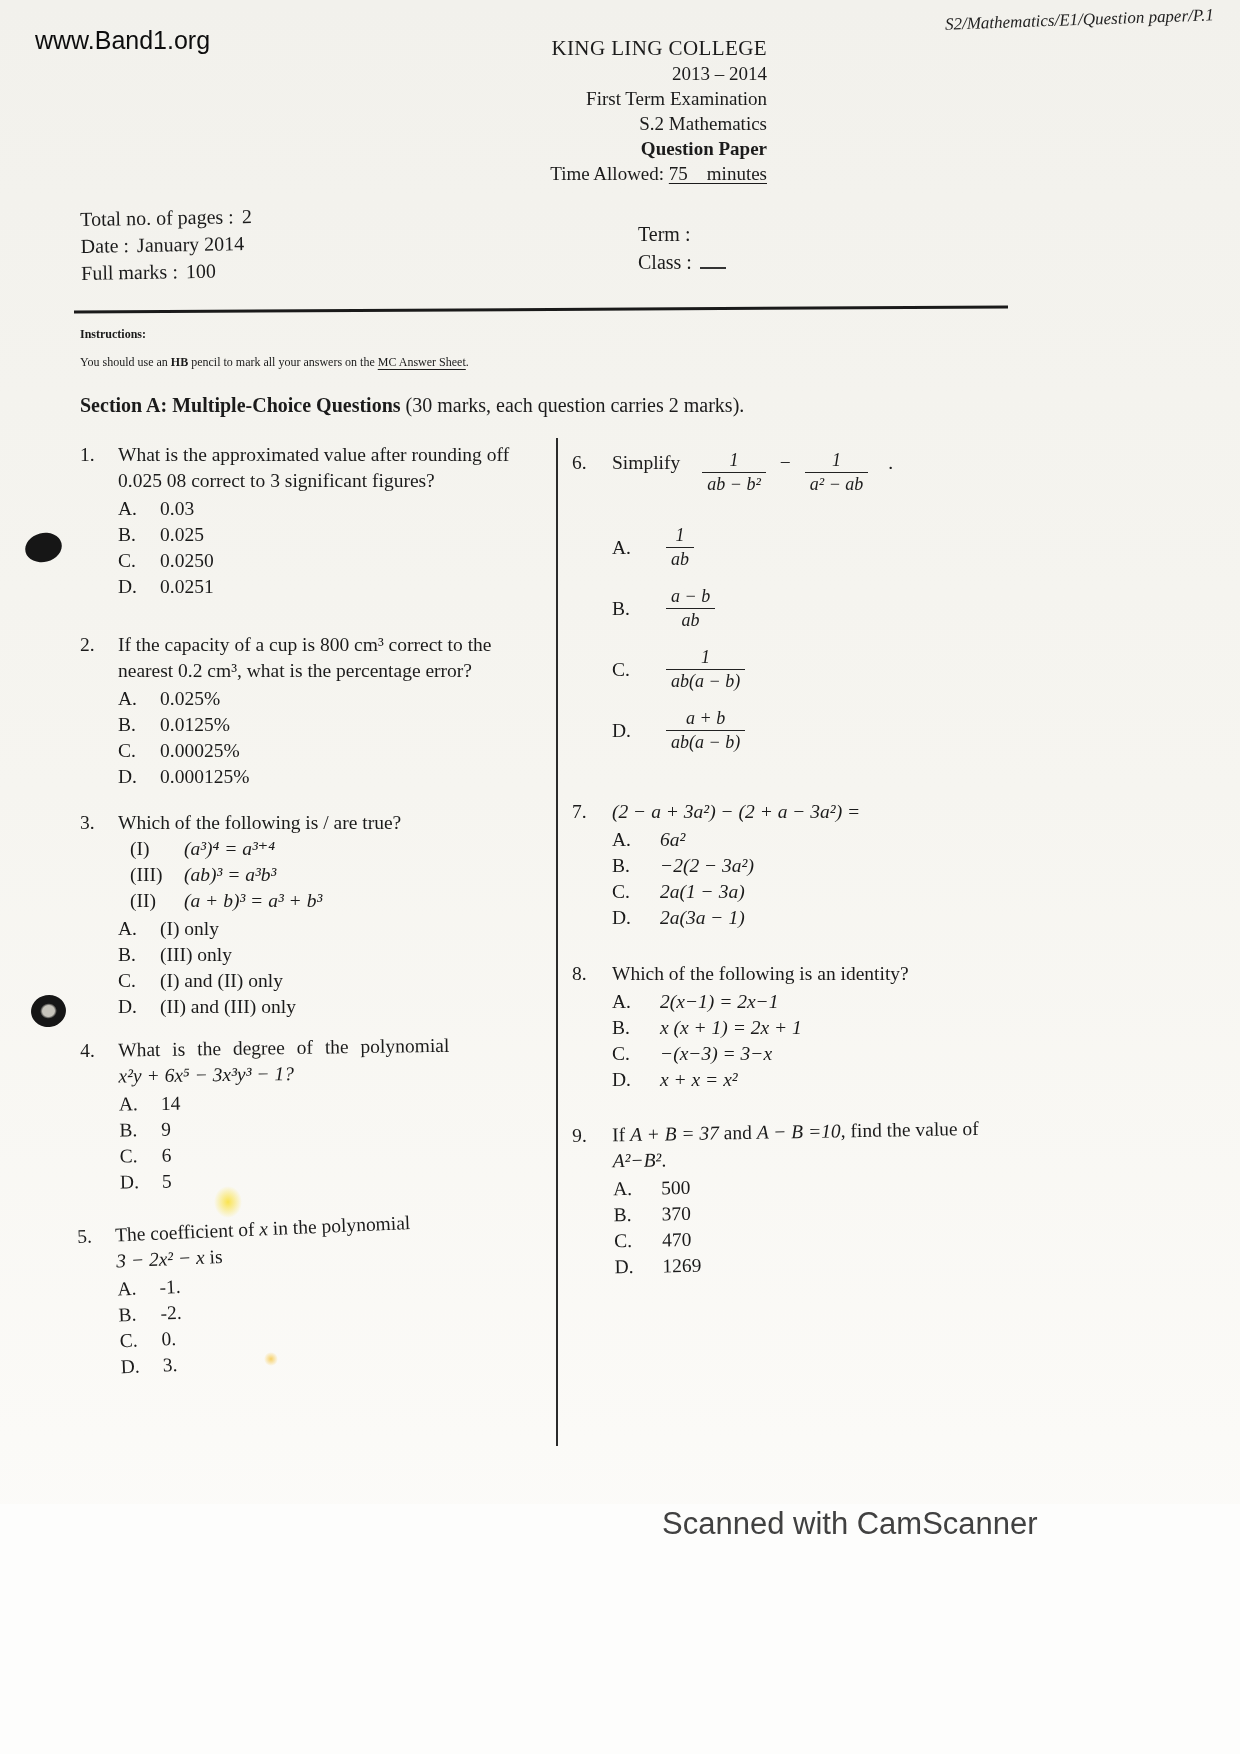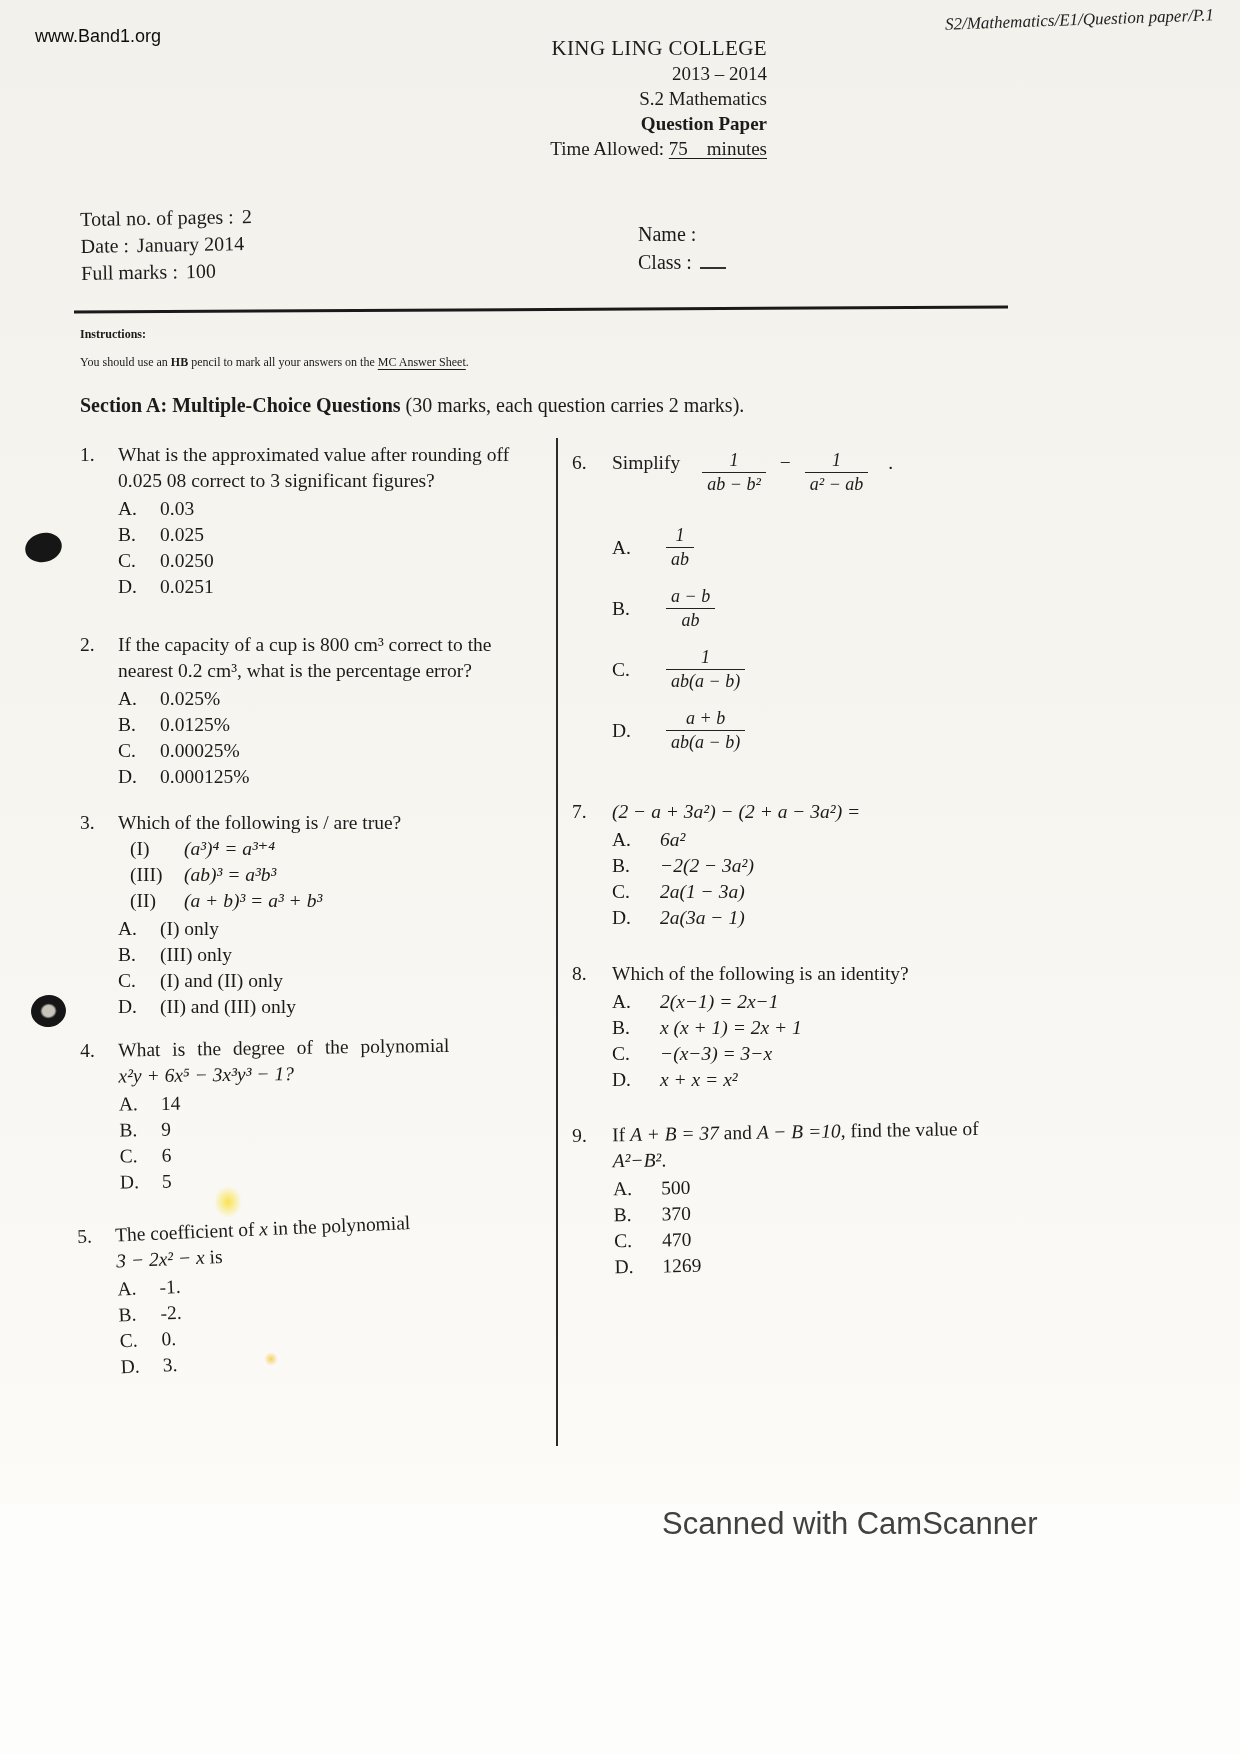--- a/index.html
+++ b/index.html
@@ -5,21 +5,21 @@
   * { margin:0; padding:0; box-sizing:border-box; }
   html,body { background:#cfcfcf; }
   body { font-family:"Liberation Serif","DejaVu Serif",serif; color:#1b1b1b; }
   .page {
     position:relative; width:1240px; height:1754px; margin:0 auto;
     background:linear-gradient(180deg,#f2f1ec 0%,#f6f5f0 45%,#fbfaf7 82%,#fdfdfc 100%);
     overflow:hidden;
   }
   
   .corner-ref { position:absolute; top:10px; right:26px; font-style:italic; font-size:17px; transform:rotate(-2deg); color:#222; }
-  .watermark { position:absolute; top:26px; left:35px; font-family:"Liberation Sans",sans-serif; font-size:18px; color:#0d0d0d; }
+  .watermark { position:absolute; top:26px; left:35px; font-family:"Liberation Sans",sans-serif; font-size:25px; color:#0d0d0d; }
   .exam-header { position:absolute; top:36px; left:327px; width:440px; text-align:right; font-size:19px; line-height:25px; }
   .exam-header .school { font-size:21px; letter-spacing:.4px; }
   .exam-header .paper-type { font-weight:bold; }
   .u { text-decoration:underline; text-underline-offset:3px; }
   .info-left { position:absolute; top:206px; left:80px; font-size:20px; line-height:27px; transform:rotate(-1deg); transform-origin:0 0; }
   .info-left .val { margin-left:8px; }
   .name-block { position:absolute; top:220px; left:638px; font-size:20px; line-height:28px; }
   .blank-line { display:inline-block; width:26px; border-bottom:2px solid #333; height:14px; margin-left:8px; }
   .rule { position:absolute; top:308px; left:74px; width:934px; height:3px; background:#1a1a1a; transform:rotate(-0.3deg); }
   .instructions { position:absolute; top:320px; left:80px; width:920px; font-size:12px; line-height:28px; }
@@ -80,33 +80,34 @@
 <div class="page">
 
   <div class="footer-strip"></div>
 
   <div class="corner-ref">S2/Mathematics/E1/Question paper/P.1</div>
   <div class="watermark">www.Band1.org</div>
 
   <div class="exam-header">
     <div class="school">KING LING COLLEGE</div>
     <div>2013 – 2014</div>
+    <div>First Term Examination</div>
     <div>S.2 Mathematics</div>
     <div class="paper-type">Question Paper</div>
     <div><span>Time Allowed: </span><span class="u">75&nbsp;&nbsp;&nbsp;&nbsp;minutes</span></div>
   </div>
 
   <div class="info-left">
     <div><span>Total no. of pages :</span><span class="val">2</span></div>
     <div><span>Date :</span><span class="val">January 2014</span></div>
     <div><span>Full marks :</span><span class="val">100</span></div>
   </div>
 
   <div class="name-block">
-    <div>Name :</div>
+    <div>Term :</div>
     <div><span>Class :</span><span class="blank-line"></span></div>
   </div>
 
   <div class="rule"></div>
 
   <div class="instructions">
     <div class="title">Instructions:</div>
     <div><span>You should use an </span><span class="bold">HB</span><span> pencil to mark all your answers on the </span><span class="u">MC Answer Sheet</span><span>.</span></div>
   </div>
 

